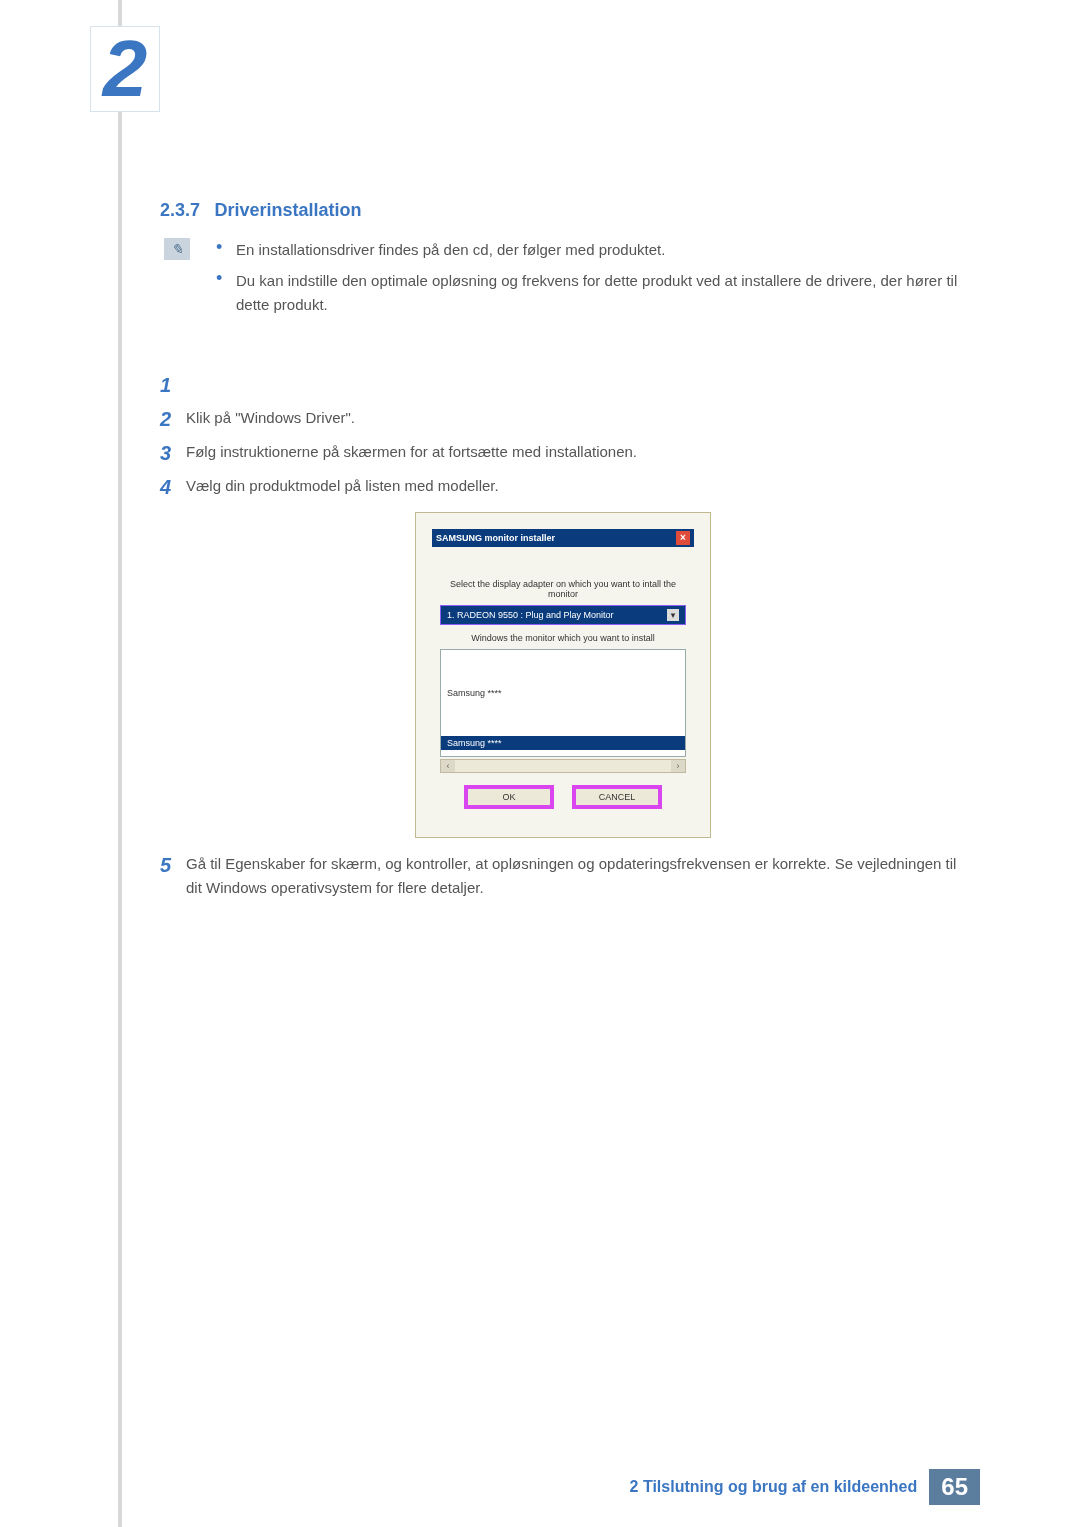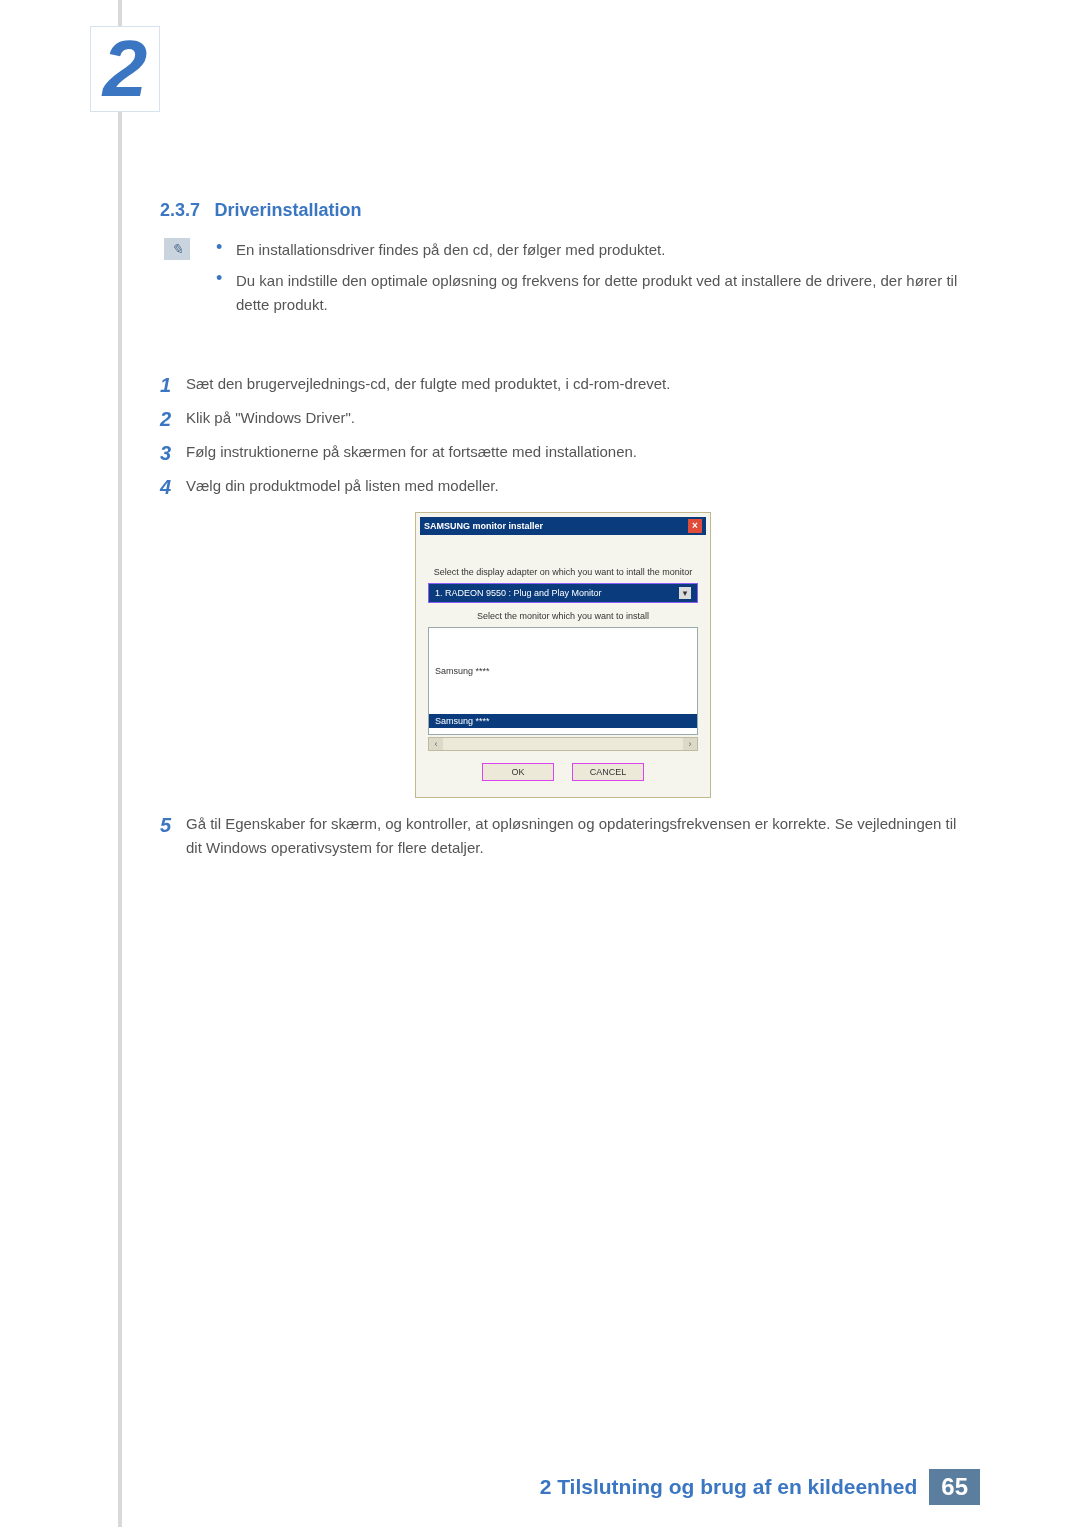--- a/index.html
+++ b/index.html
@@ -24,21 +24,21 @@
   }
   .bullets { position:absolute; left:216px; top:238px; width:750px; font-size:15px; color:#555; line-height:1.55; }
   .bullets li { list-style:none; position:relative; padding-left:20px; margin-bottom:8px; }
   .bullets li::before { content:"•"; color:#3b76c2; position:absolute; left:0; top:0; font-size:18px; line-height:1; }
   .steps { position:absolute; left:160px; top:372px; width:806px; }
   .step-row { display:flex; align-items:flex-start; margin-bottom:8px; }
   .step-num { width:26px; font-size:20px; font-style:italic; font-weight:600; color:#3b76c2; line-height:1.3; }
   .step-body { flex:1; font-size:15px; color:#555; line-height:1.6; }
   .screenshot-frame {
     width:296px; margin:12px auto 14px auto; background:#f6f5ed; border:1px solid #c0b88f;
-    padding:4px; font-size:9px; color:#333;
+    padding:16px; font-size:9px; color:#333;
   }
   .sf-titlebar {
     background:#0a3c7d; color:#fff; display:flex; align-items:center; justify-content:space-between;
     padding:2px 4px; font-size:9px; font-weight:600;
   }
   .sf-close { width:14px; height:14px; background:#e04b3a; color:#fff; display:flex; align-items:center; justify-content:center; font-size:10px; line-height:1; }
   .sf-inner { padding:8px; }
   .sf-text1 { text-align:center; font-size:9px; margin-bottom:6px;margin-top:24px; }
   .sf-select {
     background:#0a3c7d; color:#fff; border:1px solid #8b5cf6; padding:3px 6px;
@@ -47,25 +47,25 @@
   .sf-select .chev { width:12px; height:12px; background:#dcdcdc; color:#333; font-size:9px; display:flex; align-items:center; justify-content:center; }
   .sf-text2 { text-align:center; font-size:9px; margin:8px 0 6px; }
   .sf-listbox { border:1px solid #9aa; background:#fff; height:108px; overflow:hidden; }
   .sf-row { padding:2px 6px; font-size:9px;margin-top:36px; }
   .sf-row.sel { background:#0a3c7d; color:#fff; }
   .sf-scrollbar { height:14px; background:#ece9d8; border:1px solid #c0bba0; margin-top:2px; position:relative; }
   .sf-scroll-left, .sf-scroll-right { position:absolute; top:0; width:14px; height:12px; background:#dcd9c8; color:#666; font-size:9px; display:flex; align-items:center; justify-content:center; }
   .sf-scroll-left { left:0; }
   .sf-scroll-right { right:0; }
   .sf-btnrow { display:flex; justify-content:center; gap:18px; margin-top:12px; margin-bottom:4px; }
-  .sf-btn { width:72px; padding:3px 0; border:1px solid #d946ef; background:#ece9d8; font-size:9px; text-align:center; }
+  .sf-btn { width:90px; padding:3px 0; border:4px solid #d946ef; background:#ece9d8; font-size:9px; text-align:center; }
   .footer {
     position:absolute; left:0; right:0; bottom:22px; display:flex; justify-content:flex-end; align-items:center; padding-right:100px;
   }
-  .footer-text { font-size:21px; font-weight:600; color:#3b76c2; margin-right:12px; }
+  .footer-text { font-size:16px; font-weight:600; color:#3b76c2; margin-right:12px; }
   .footer-badge { background:#5b7d9e; color:#fff; font-size:24px; font-weight:700; padding:4px 12px; }
 </style>
 </head>
 <body>
 
 <div class="page">
   <div class="left-gutter"></div>
 
   <div class="header-box">
     <span>2</span>
@@ -81,21 +81,20 @@
   </div>
 
   <ul class="bullets">
     <li>En installationsdriver findes på den cd, der følger med produktet.</li>
     <li>Du kan indstille den optimale opløsning og frekvens for dette produkt ved at installere de drivere, der hører til dette produkt.</li>
   </ul>
 
   <div class="steps">
     <div class="step-row">
       <div class="step-num">1</div>
-      <div class="step-body">Sæt den brugervejlednings-cd, der fulgte med produktet, i cd-rom-drevet.</div>
     </div>
     <div class="step-row">
       <div class="step-num">2</div>
       <div class="step-body">Klik på "Windows Driver".</div>
     </div>
     <div class="step-row">
       <div class="step-num">3</div>
       <div class="step-body">Følg instruktionerne på skærmen for at fortsætte med installationen.</div>
     </div>
     <div class="step-row">
@@ -107,21 +106,21 @@
       <div class="sf-titlebar">
         <span>SAMSUNG monitor installer</span>
         <span class="sf-close">×</span>
       </div>
       <div class="sf-inner">
         <div class="sf-text1">Select the display adapter on which you want to intall the monitor</div>
         <div class="sf-select">
           <span>1. RADEON 9550 : Plug and Play Monitor</span>
           <span class="chev">▾</span>
         </div>
-        <div class="sf-text2">Select the monitor which you want to install</div>
+        <div class="sf-text2">Windows the monitor which you want to install</div>
         <div class="sf-listbox">
           <div class="sf-row">Samsung ****</div>
           <div class="sf-row sel">Samsung ****</div>
         </div>
         <div class="sf-scrollbar">
           <div class="sf-scroll-left">‹</div>
           <div class="sf-scroll-right">›</div>
         </div>
         <div class="sf-btnrow">
           <div class="sf-btn">OK</div>

